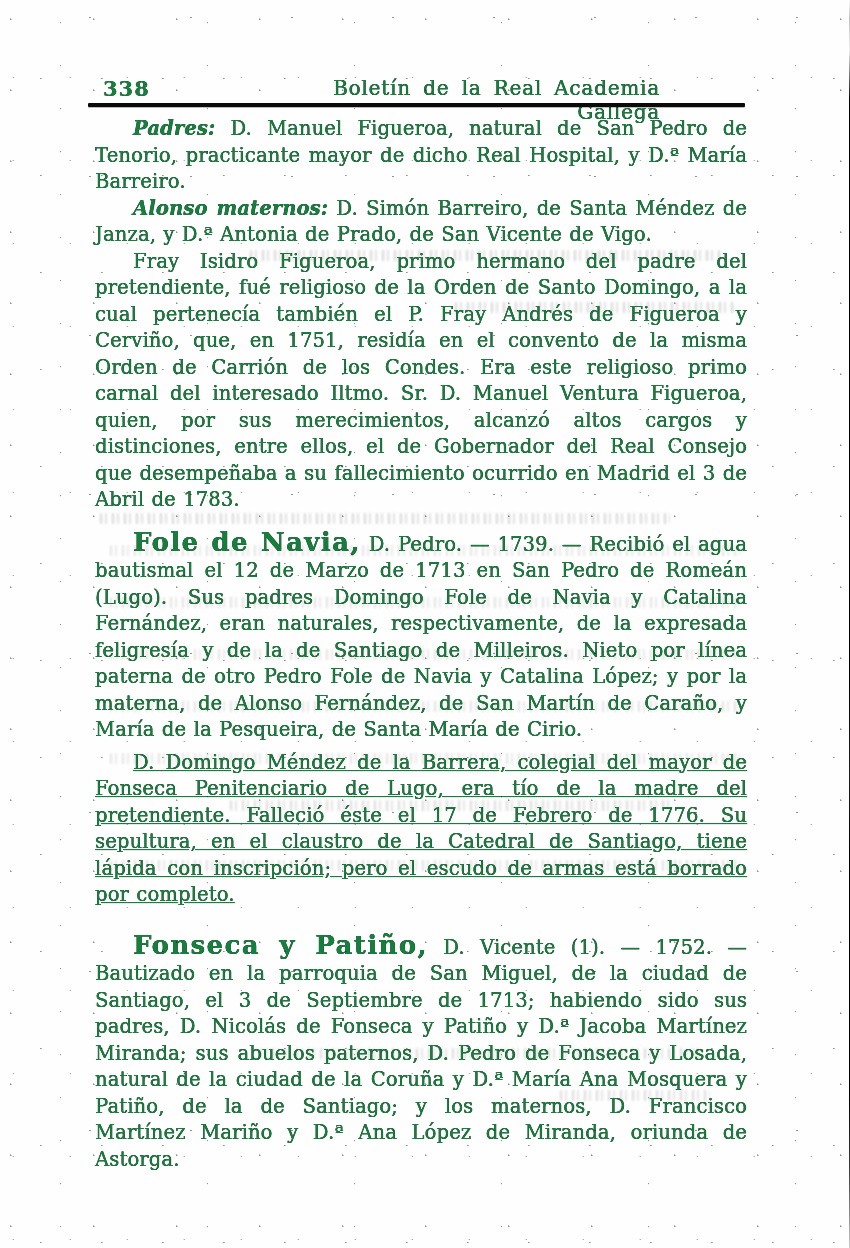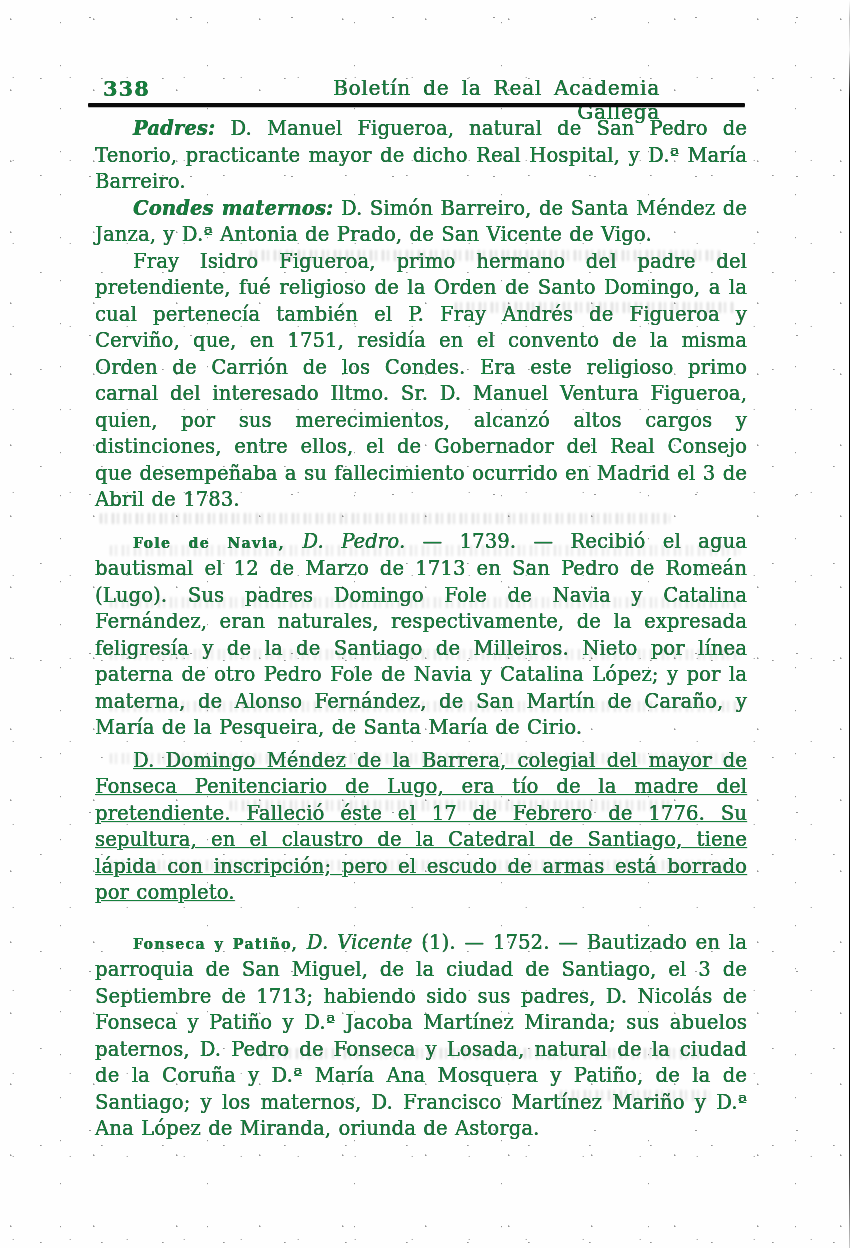--- a/index.html
+++ b/index.html
@@ -61,22 +61,22 @@
   }
   .text-block{
     position:absolute;top:116px;left:95px;width:652px;
     font-size:19.5px;line-height:26.5px;
     text-align:justify;
     text-shadow:0 0 .45px rgba(0,0,0,.85), .35px .2px .3px rgba(0,0,0,.45);
     word-spacing:1px;letter-spacing:.15px;
   }
   .text-block p{margin:0;text-indent:38px;}
   .lbl-italic{font-style:italic;font-weight:600;margin-top:16px;}
-  .entry-name{font-weight:bold;letter-spacing:1.4px;font-size:14px;}
-  .entry-person{font-style:italic;}
+  .entry-name{font-weight:bold;letter-spacing:1.4px;font-size:26px;}
+  .entry-person{}
   .entry-fole{margin-top:15px !important;}
   .entry-fonseca{margin-top:23px !important;}
   .para-abuelo{margin-top:6px !important;text-decoration:underline;}
   
   .ghost{
     position:absolute;height:11px;
     background:repeating-linear-gradient(90deg,
       rgba(45,45,45,.55) 0 2px, transparent 2px 5px,
       rgba(70,70,70,.45) 5px 7px, transparent 7px 12px);
     filter:blur(1.1px);
@@ -95,21 +95,21 @@
     <span class="page-number">338</span>
     <span class="running-title">Boletín de la Real Academia Gallega</span>
   </div>
   <div class="header-rule"></div>
 
   <div class="text-block">
 
     <p><span class="lbl-italic">Padres:</span> <span>D. Manuel Figueroa, natural de San Pedro de Tenorio, practicante mayor de dicho Real Hospital, y D.ª María Barreiro.</span></p>
 
 
-    <p><span class="lbl-italic">Condes maternos:</span> <span>D. Simón Barreiro, de Santa Méndez de Janza, y D.ª Antonia de Prado, de San Vicente de Vigo.</span></p>
+    <p><span class="lbl-italic">Alonso maternos:</span> <span>D. Simón Barreiro, de Santa Méndez de Janza, y D.ª Antonia de Prado, de San Vicente de Vigo.</span></p>
 
     <p>Fray Isidro Figueroa, primo hermano del padre del pretendiente, fué religioso de la Orden de Santo Domingo, a la cual pertenecía también el P. Fray Andrés de Figueroa y Cerviño, que, en 1751, residía en el convento de la misma Orden de Carrión de los Condes. Era este religioso primo carnal del interesado Iltmo. Sr. D. Manuel Ventura Figueroa, quien, por sus merecimientos, alcanzó altos cargos y distinciones, entre ellos, el de Gobernador del Real Consejo que desempeñaba a su fallecimiento ocurrido en Madrid el 3 de Abril de 1783.</p>
 
     <p class="entry-fole"><span class="entry-name">Fole de Navia,</span> <span class="entry-person">D. Pedro.</span> <span>— 1739. —</span> <span>Recibió el agua bautismal el 12 de Marzo de 1713 en San Pedro de Romeán (Lugo). Sus padres Domingo Fole de Navia y Catalina Fernández, eran naturales, respectivamente, de la expresada feligresía y de la de Santiago de Milleiros. Nieto por línea paterna de otro Pedro Fole de Navia y Catalina López; y por la materna, de Alonso Fernández, de San Martín de Caraño, y María de la Pesqueira, de Santa María de Cirio.</span></p>
 
     <p class="para-abuelo">D. Domingo Méndez de la Barrera, colegial del mayor de Fonseca Penitenciario de Lugo, era tío de la madre del pretendiente. Falleció éste el 17 de Febrero de 1776. Su sepultura, en el claustro de la Catedral de Santiago, tiene lápida con inscripción; pero el escudo de armas está borrado por completo.</p>
 
     <p class="entry-fonseca"><span class="entry-name">Fonseca y Patiño,</span> <span class="entry-person">D. Vicente</span> <span>(1). — 1752. —</span> <span>Bautizado en la parroquia de San Miguel, de la ciudad de Santiago, el 3 de Septiembre de 1713; habiendo sido sus padres, D. Nicolás de Fonseca y Patiño y D.ª Jacoba Martínez Miranda; sus abuelos paternos, D. Pedro de Fonseca y Losada, natural de la ciudad de la Coruña y D.ª María Ana Mosquera y Patiño, de la de Santiago; y los maternos, D. Francisco Martínez Mariño y D.ª Ana López de Miranda, oriunda de Astorga.</span></p>
 
   </div>

